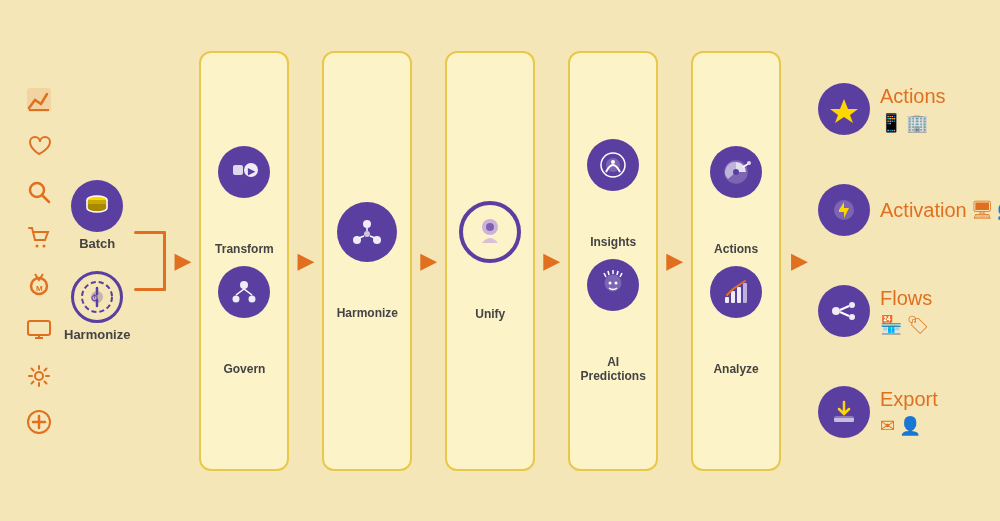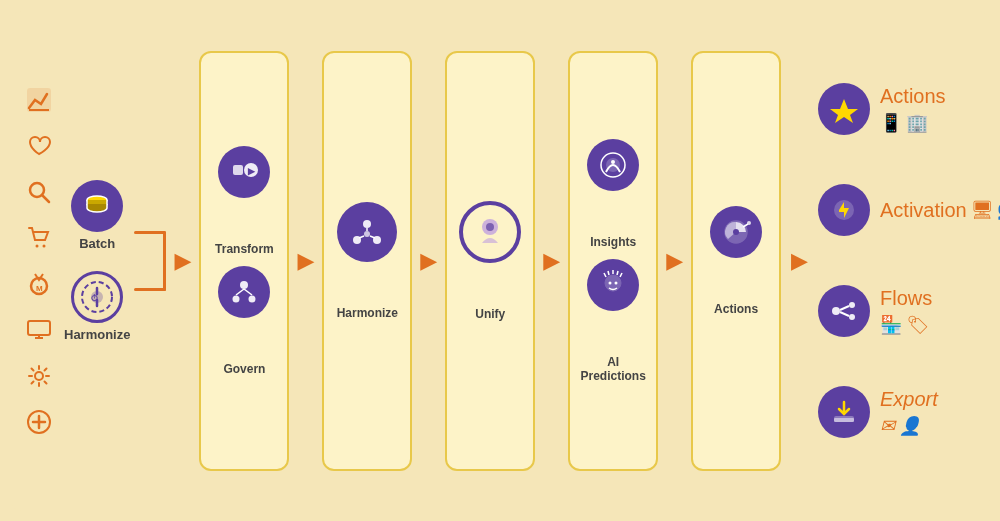--- a/index.html
+++ b/index.html
@@ -339,20 +339,32 @@
           <circle cx="15" cy="15" r="11" fill="white" opacity="0.2" stroke="white" stroke-width="1.5"></circle>
           <path d="M15 15 L25 15 A10 10 0 0 0 15 5 Z" fill="white" opacity="0.8"></path>
           <path d="M15 15 L15 5 A10 10 0 0 0 7 22 Z" fill="white" opacity="0.5"></path>
           <circle cx="15" cy="15" r="3" fill="#5b3fa0"></circle>
           <line x1="22" y1="10" x2="27" y2="7" stroke="white" stroke-width="1.5"></line>
           <circle cx="28" cy="6" r="2" fill="white" opacity="0.8"></circle>
         </svg>
       </div>
       <span class="stage-label">Actions</span>
     </div>
+    <div class="stage-item">
+      <div class="circle-icon">
+        <svg width="30" height="30" viewBox="0 0 30 30" fill="none">
+          <rect x="4" y="20" width="4" height="6" fill="white" opacity="0.9" rx="1"></rect>
+          <rect x="10" y="14" width="4" height="12" fill="white" opacity="0.9" rx="1"></rect>
+          <rect x="16" y="10" width="4" height="16" fill="white" opacity="0.9" rx="1"></rect>
+          <rect x="22" y="6" width="4" height="20" fill="white" opacity="0.6" rx="1"></rect>
+          <polyline points="6,18 12,12 18,8 24,4" stroke="#e07020" stroke-width="2" fill="none" stroke-linecap="round"></polyline>
+        </svg>
+      </div>
+      <span class="stage-label">Analyze</span>
+    </div>
   </div>
 
   <div style="color:#e07020;font-size:22px;flex-shrink:0;margin:0 4px;">▶</div>
 
   <div class="right-panel">
 
     <div class="right-row">
       <div class="right-circle">
         <svg width="28" height="28" viewBox="0 0 28 28" fill="none">
           <path d="M14 4 L18 14 L28 14 L20 20 L23 28 L14 22 L5 28 L8 20 L0 14 L10 14 Z" fill="#ffd700"></path>
@@ -403,21 +415,21 @@
     </div>
 
     <div class="right-row">
       <div class="right-circle">
         <svg width="28" height="28" viewBox="0 0 28 28" fill="none">
           <rect x="4" y="18" width="20" height="6" rx="2" fill="white" opacity="0.3"></rect>
           <path d="M14 4 L14 16 M9 11 L14 16 L19 11" stroke="#ffd700" stroke-width="2.5" stroke-linecap="round" fill="none"></path>
           <rect x="4" y="20" width="20" height="4" rx="1" fill="white" opacity="0.5"></rect>
         </svg>
       </div>
-      <div style="display:flex;flex-direction:column;gap:4px;font-style:italic;">
+      <div style="display:flex;flex-direction:column;gap:4px;">
         <span class="orange-icon">Export</span>
         <div style="display:flex;gap:4px;">
           <div style="color:#e07020;font-size:18px;">✉</div>
           <div style="color:#e07020;font-size:18px;">👤</div>
         </div>
       </div>
     </div>
 
   </div>
 

